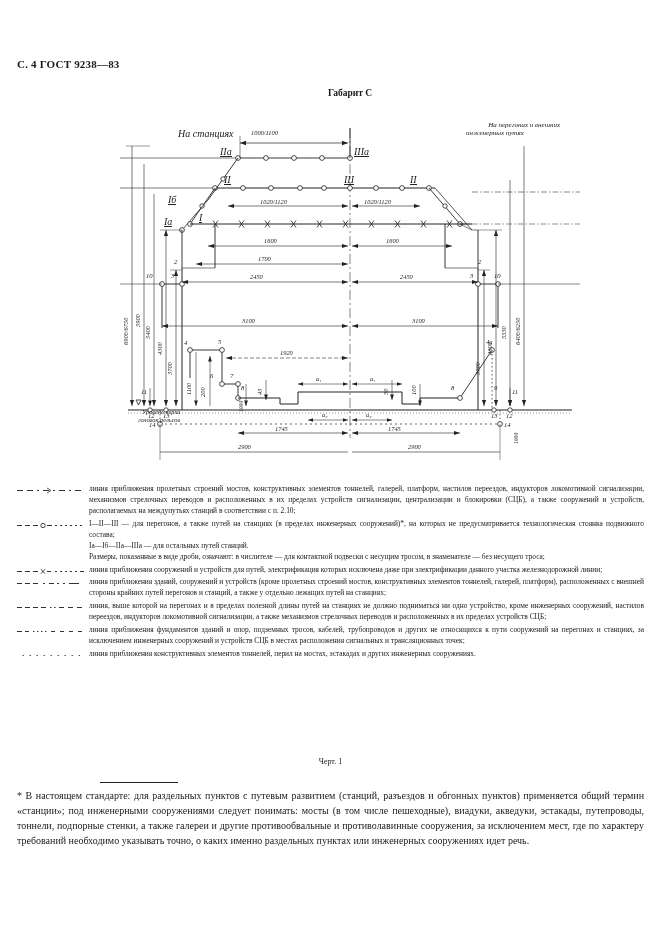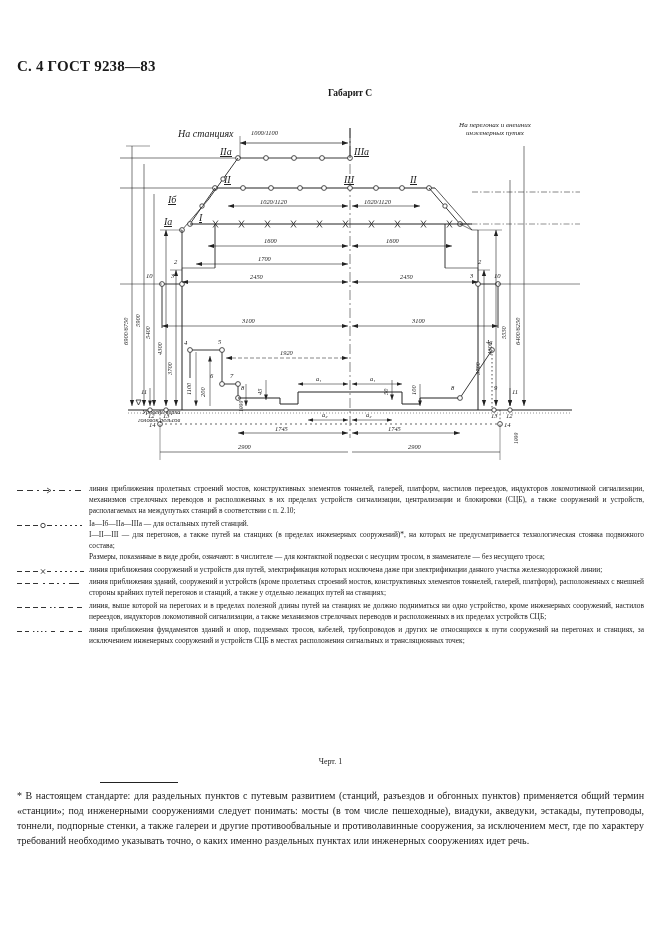--- a/index.html
+++ b/index.html
@@ -3,21 +3,21 @@
 <meta charset="utf-8">
 <style>
   html,body{margin:0;padding:0;}
   body{
     width:661px;height:936px;background:#fff;
     font-family:"Liberation Serif", serif;
     color:#1a1a1a;overflow:hidden;position:relative;
   }
   .page{position:relative;width:661px;height:936px;}
 
-  .hdr{position:absolute;left:17px;top:58px;font-size:15px;font-weight:bold;letter-spacing:.2px;}
+  .hdr{position:absolute;left:17px;top:58px;font-size:11px;font-weight:bold;letter-spacing:.2px;}
 
   
   .fig{position:absolute;left:120px;top:88px;width:460px;height:390px;}
   .fig-title{position:absolute;left:0;top:0;width:460px;text-align:center;font-size:9.5px;font-weight:bold;}
   .lbl{position:absolute;font-style:italic;font-size:10px;white-space:nowrap;line-height:1.15;}
   .lblc{position:absolute;font-style:italic;font-size:7px;white-space:nowrap;text-align:center;line-height:1.15;}
   .num{position:absolute;font-style:italic;font-size:6.6px;white-space:nowrap;}
   .rom{position:absolute;font-style:italic;font-size:10px;white-space:nowrap;}
   .rom::after{content:"";display:block;border-bottom:.7px solid #222;margin-top:-1px;}
   .dim{position:absolute;font-style:italic;font-size:6.4px;white-space:nowrap;}
@@ -335,21 +335,21 @@
         <path d="M390,318 l-1.9,-5.5 h3.8 z" fill="#222" stroke="none"></path>
 
         <path d="M16,312 l5,0 l-2.5,5 z" fill="none" stroke="#222" stroke-width=".8"></path>
 
         <line x1="352" y1="104" x2="460" y2="104" stroke-width=".55" stroke-dasharray="6 2 1.5 2"></line>
         <line x1="340" y1="136" x2="460" y2="136" stroke-width=".5" stroke-dasharray="6 2 1.5 2"></line>
       </g>
     </svg>
 
     <div class="lbl" style="left:58px;top:40px;">На станциях</div>
-    <div class="lblc" style="left:310px;top:33px;width:130px;">На перегонах и внешних</div>
+    <div class="lblc" style="left:310px;top:33px;width:130px;text-align:right;">На перегонах и внешних</div>
     <div class="lblc" style="left:310px;top:41px;width:130px;">инженерных путях</div>
 
     <div class="dim" style="left:131px;top:41px;">1000/1100</div>
 
     <div class="rom" style="left:100px;top:58px;">IIа</div>
     <div class="rom" style="left:234px;top:58px;">IIIа</div>
 
     <div class="rom" style="left:104px;top:86px;">II</div>
     <div class="rom" style="left:224px;top:86px;">III</div>
     <div class="rom" style="left:290px;top:86px;">II</div>
@@ -451,22 +451,22 @@
     <div class="lrow">
       <div class="lkey">
         <svg class="dashsvg" width="70" height="7" viewBox="0 0 70 7">
           <g stroke="#333" stroke-width="1" fill="none">
             <path d="M0,3.5 h5 M8,3.5 h5 M16,3.5 h5 M30,3.5 h5 M38,3.5 h2 M43,3.5 h2 M48,3.5 h2 M53,3.5 h2 M58,3.5 h2 M63,3.5 h2"></path>
             <circle cx="26" cy="3.5" r="2.2" fill="#fff" stroke-width=".9"></circle>
           </g>
         </svg>
       </div>
       <div style="flex:1;">
+        <div class="ltxt sublist">I—II—III — для перегонов, а также путей на станциях (в пределах инженерных сооружений)*, на которых не предусматривается технологическая стоянка подвижного состава;</div>
         <div class="ltxt sublist">Iа—Iб—IIа—IIIа — для остальных путей станций.</div>
-        <div class="ltxt sublist">I—II—III — для перегонов, а также путей на станциях (в пределах инженерных сооружений)*, на которых не предусматривается технологическая стоянка подвижного состава;</div>
         <div class="ltxt">Размеры, показанные в виде дроби, означают: в числителе — для контактной подвески с несущим тросом, в знаменателе — без несущего троса;</div>
       </div>
     </div>
 
     <div class="lrow">
       <div class="lkey">
         <svg class="dashsvg" width="70" height="7" viewBox="0 0 70 7">
           <g stroke="#333" stroke-width="1" fill="none">
             <path d="M0,3.5 h5 M8,3.5 h5 M16,3.5 h5 M30,3.5 h4 M38,3.5 h2 M43,3.5 h2 M48,3.5 h2 M53,3.5 h2 M58,3.5 h2 M63,3.5 h4"></path>
             <path d="M24,1.3 l4,4.4 M28,1.3 l-4,4.4" stroke-width=".9"></path>
@@ -502,20 +502,30 @@
       <div class="lkey">
         <svg class="dashsvg" width="70" height="7" viewBox="0 0 70 7">
           <g stroke="#333" stroke-width="1" fill="none">
             <path d="M0,3.5 h5 M8,3.5 h4 M16,3.5 h1.4 M20,3.5 h1.4 M24,3.5 h1.4 M28,3.5 h1.4 M34,3.5 h4 M43,3.5 h4 M52,3.5 h4 M61,3.5 h4"></path>
           </g>
         </svg>
       </div>
       <div class="ltxt">линия приближения фундаментов зданий и опор, подземных тросов, кабелей, трубопроводов и других не относящихся к пути сооружений на перегонах и станциях, за исключением инженерных сооружений и устройств СЦБ в местах расположения сигнальных и трансляционных точек;</div>
     </div>
 
+    <div class="lrow">
+      <div class="lkey">
+        <svg class="dashsvg" width="70" height="7" viewBox="0 0 70 7">
+          <g stroke="#333" stroke-width="1.1" fill="none" stroke-linecap="round">
+            <path d="M6,3.5 h.4 M13,3.5 h.4 M20,3.5 h.4 M27,3.5 h.4 M34,3.5 h.4 M41,3.5 h.4 M48,3.5 h.4 M55,3.5 h.4 M62,3.5 h.4"></path>
+          </g>
+        </svg>
+      </div>
+      <div class="ltxt">линия приближения конструктивных элементов тоннелей, перил на мостах, эстакадах и других инженерных сооружениях.</div>
+    </div>
 
   </div>
 
   <div class="chert">Черт. 1</div>
 
   <div class="fnrule"></div>
   <div class="foot">
     <span class="ind">*</span>
     <span>В настоящем стандарте: для раздельных пунктов с путевым развитием (станций, разъездов и обгонных пунктов) применяется общий термин «станции»; под инженерными сооружениями следует понимать: мосты (в том числе пешеходные), виадуки, акведуки, эстакады, путепроводы, тоннели, подпорные стенки, а также галереи и другие противообвальные и противолавинные сооружения, за исключением мест, где по характеру требований необходимо указывать точно, о каких именно раздельных пунктах или инженерных сооружениях идет речь.</span>
   </div>

